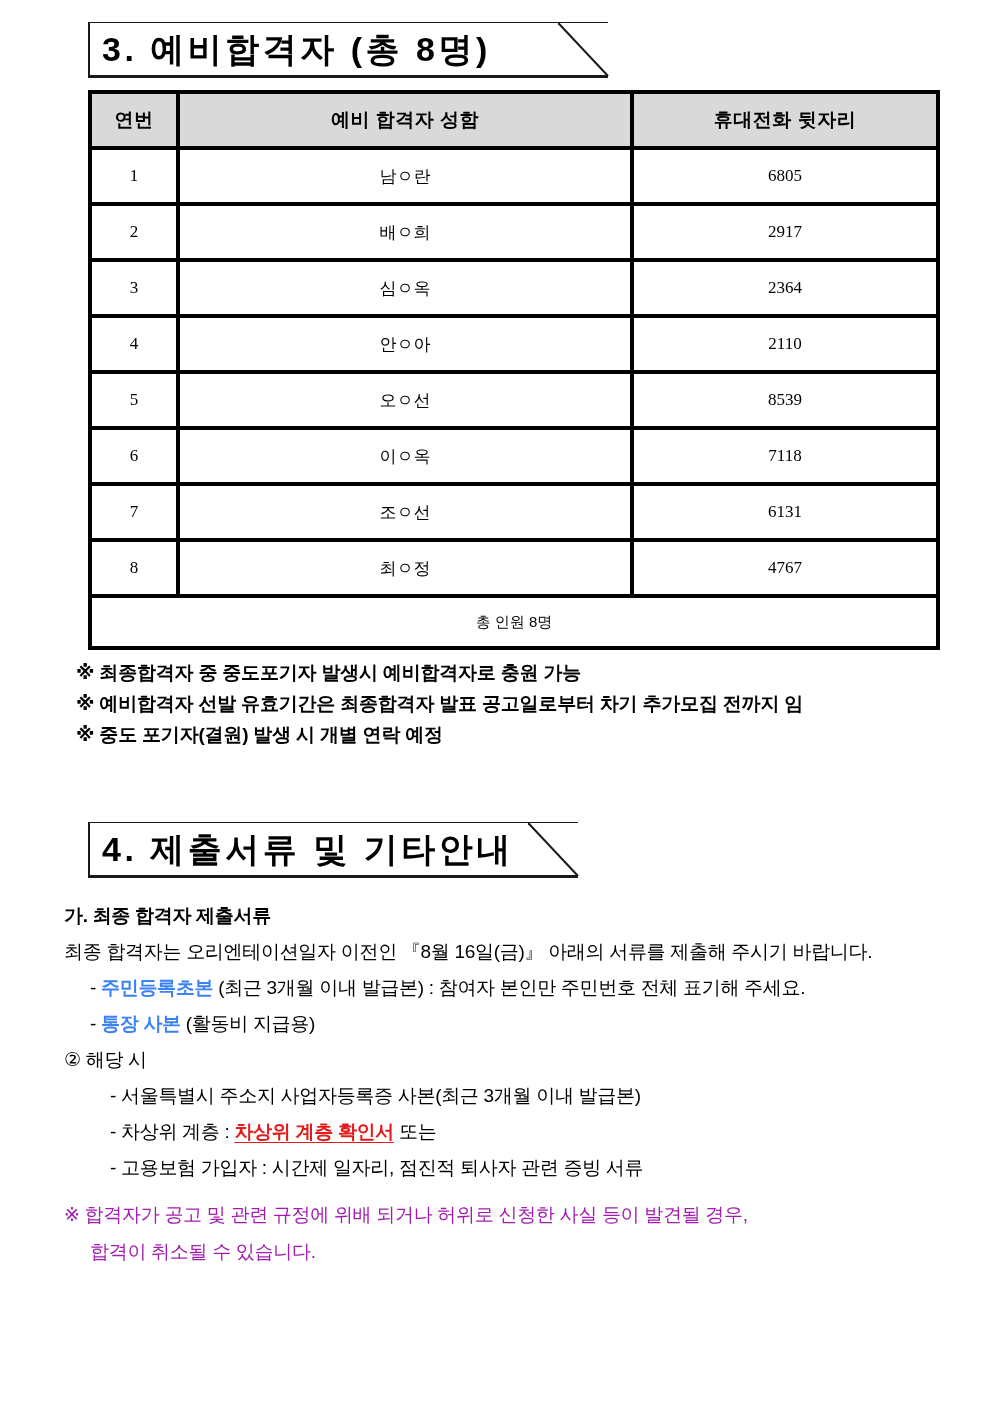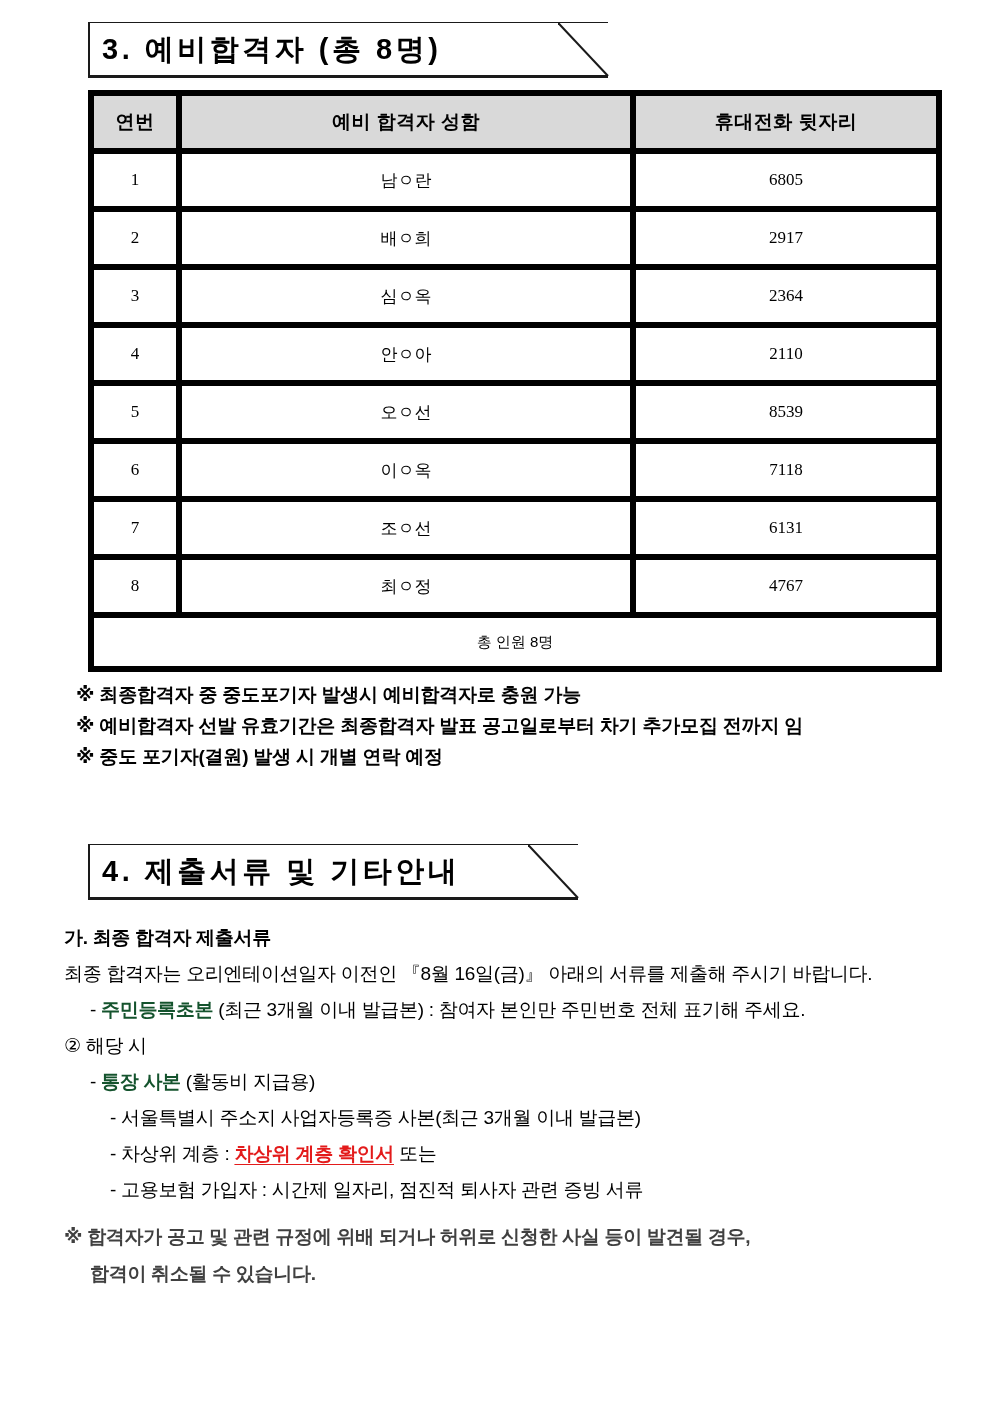--- a/index.html
+++ b/index.html
@@ -39,21 +39,21 @@
     left: 470px;
     top: 0;
     width: 70px;
     height: 56px;
     pointer-events: none;
   }
   .section-banner .banner-title {
     position: absolute;
     left: 14px;
     top: 6px;
-    font-size: 29px;
+    font-size: 34px;
     font-weight: bold;
     letter-spacing: 3.5px;
     line-height: 42px;
     white-space: nowrap;
     font-family: "Liberation Sans", "DejaVu Sans", sans-serif;
   }
   .section-banner.sec4 .banner-box { width: 490px; }
   .section-banner.sec4 .banner-diag { left: 440px; }
 
   
@@ -61,21 +61,21 @@
     margin-left: 88px;
     margin-top: 10px;
     width: 848px;
   }
   table.roster {
     border-collapse: collapse;
     width: 848px;
     table-layout: fixed;
   }
   table.roster th, table.roster td {
-    border: 6px solid #000000;
+    border: 4px solid #000000;
     text-align: center;
     vertical-align: middle;
     font-size: 17px;
   }
   table.roster thead th {
     background: #d9d9d9;
     font-weight: bold;
     font-size: 19px;
     height: 50px;
     border-bottom: 3px double #2b2b2b;
@@ -122,32 +122,32 @@
     line-height: 36px;
     white-space: nowrap;
     letter-spacing: -0.3px;
   }
   .sec4-body .ln.bold { font-weight: bold; }
   .indent-1 { padding-left: 26px; }
   .indent-2 { padding-left: 46px; }
   .indent-3 { padding-left: 190px; }
 
   .blue {
-    color: #14532d;
+    color: #3b82f6;
     font-weight: bold;
   }
   .red-ul {
     color: #e31b1b;
     font-weight: bold;
     text-decoration: underline;
     text-underline-offset: 4px;
   }
   .warn {
-    color: #404040;
-    font-weight: bold;
+    color: #a21caf;
+    font-weight: normal;
   }
   .warn-wrap { margin-top: 10px; }
   .warn-wrap .ln { line-height: 37px; }
 </style>
 </head>
 <body>
 
 <div style="height:22px"></div>
 <div class="section-banner sec3">
   <div class="banner-box"></div>
@@ -240,25 +240,25 @@
 
   <div class="ln bold">가. 최종 합격자 제출서류</div>
 
   <div class="ln">최종 합격자는 오리엔테이션일자 이전인 『8월 16일(금)』 아래의 서류를 제출해 주시기 바랍니다.</div>
 
 
   <div class="ln indent-1">
     <span>- </span><span class="blue">주민등록초본</span><span> (최근 3개월 이내 발급본) : 참여자 본인만 주민번호 전체 표기해 주세요.</span>
   </div>
 
-  <div class="ln">② 해당 시</div>
-
   <div class="ln indent-1">
     <span>- </span><span class="blue">통장 사본</span><span> (활동비 지급용)</span>
   </div>
+
+  <div class="ln">② 해당 시</div>
 
   <div class="ln indent-2">- 서울특별시 주소지 사업자등록증 사본(최근 3개월 이내 발급본)</div>
 
 
   <div class="ln indent-2">
     <span>- 차상위 계층 : </span><span class="red-ul">차상위 계층 확인서</span><span> 또는</span>
   </div>
 
 
   <div class="ln indent-2">- 고용보험 가입자 : 시간제 일자리, 점진적 퇴사자 관련 증빙 서류</div>

